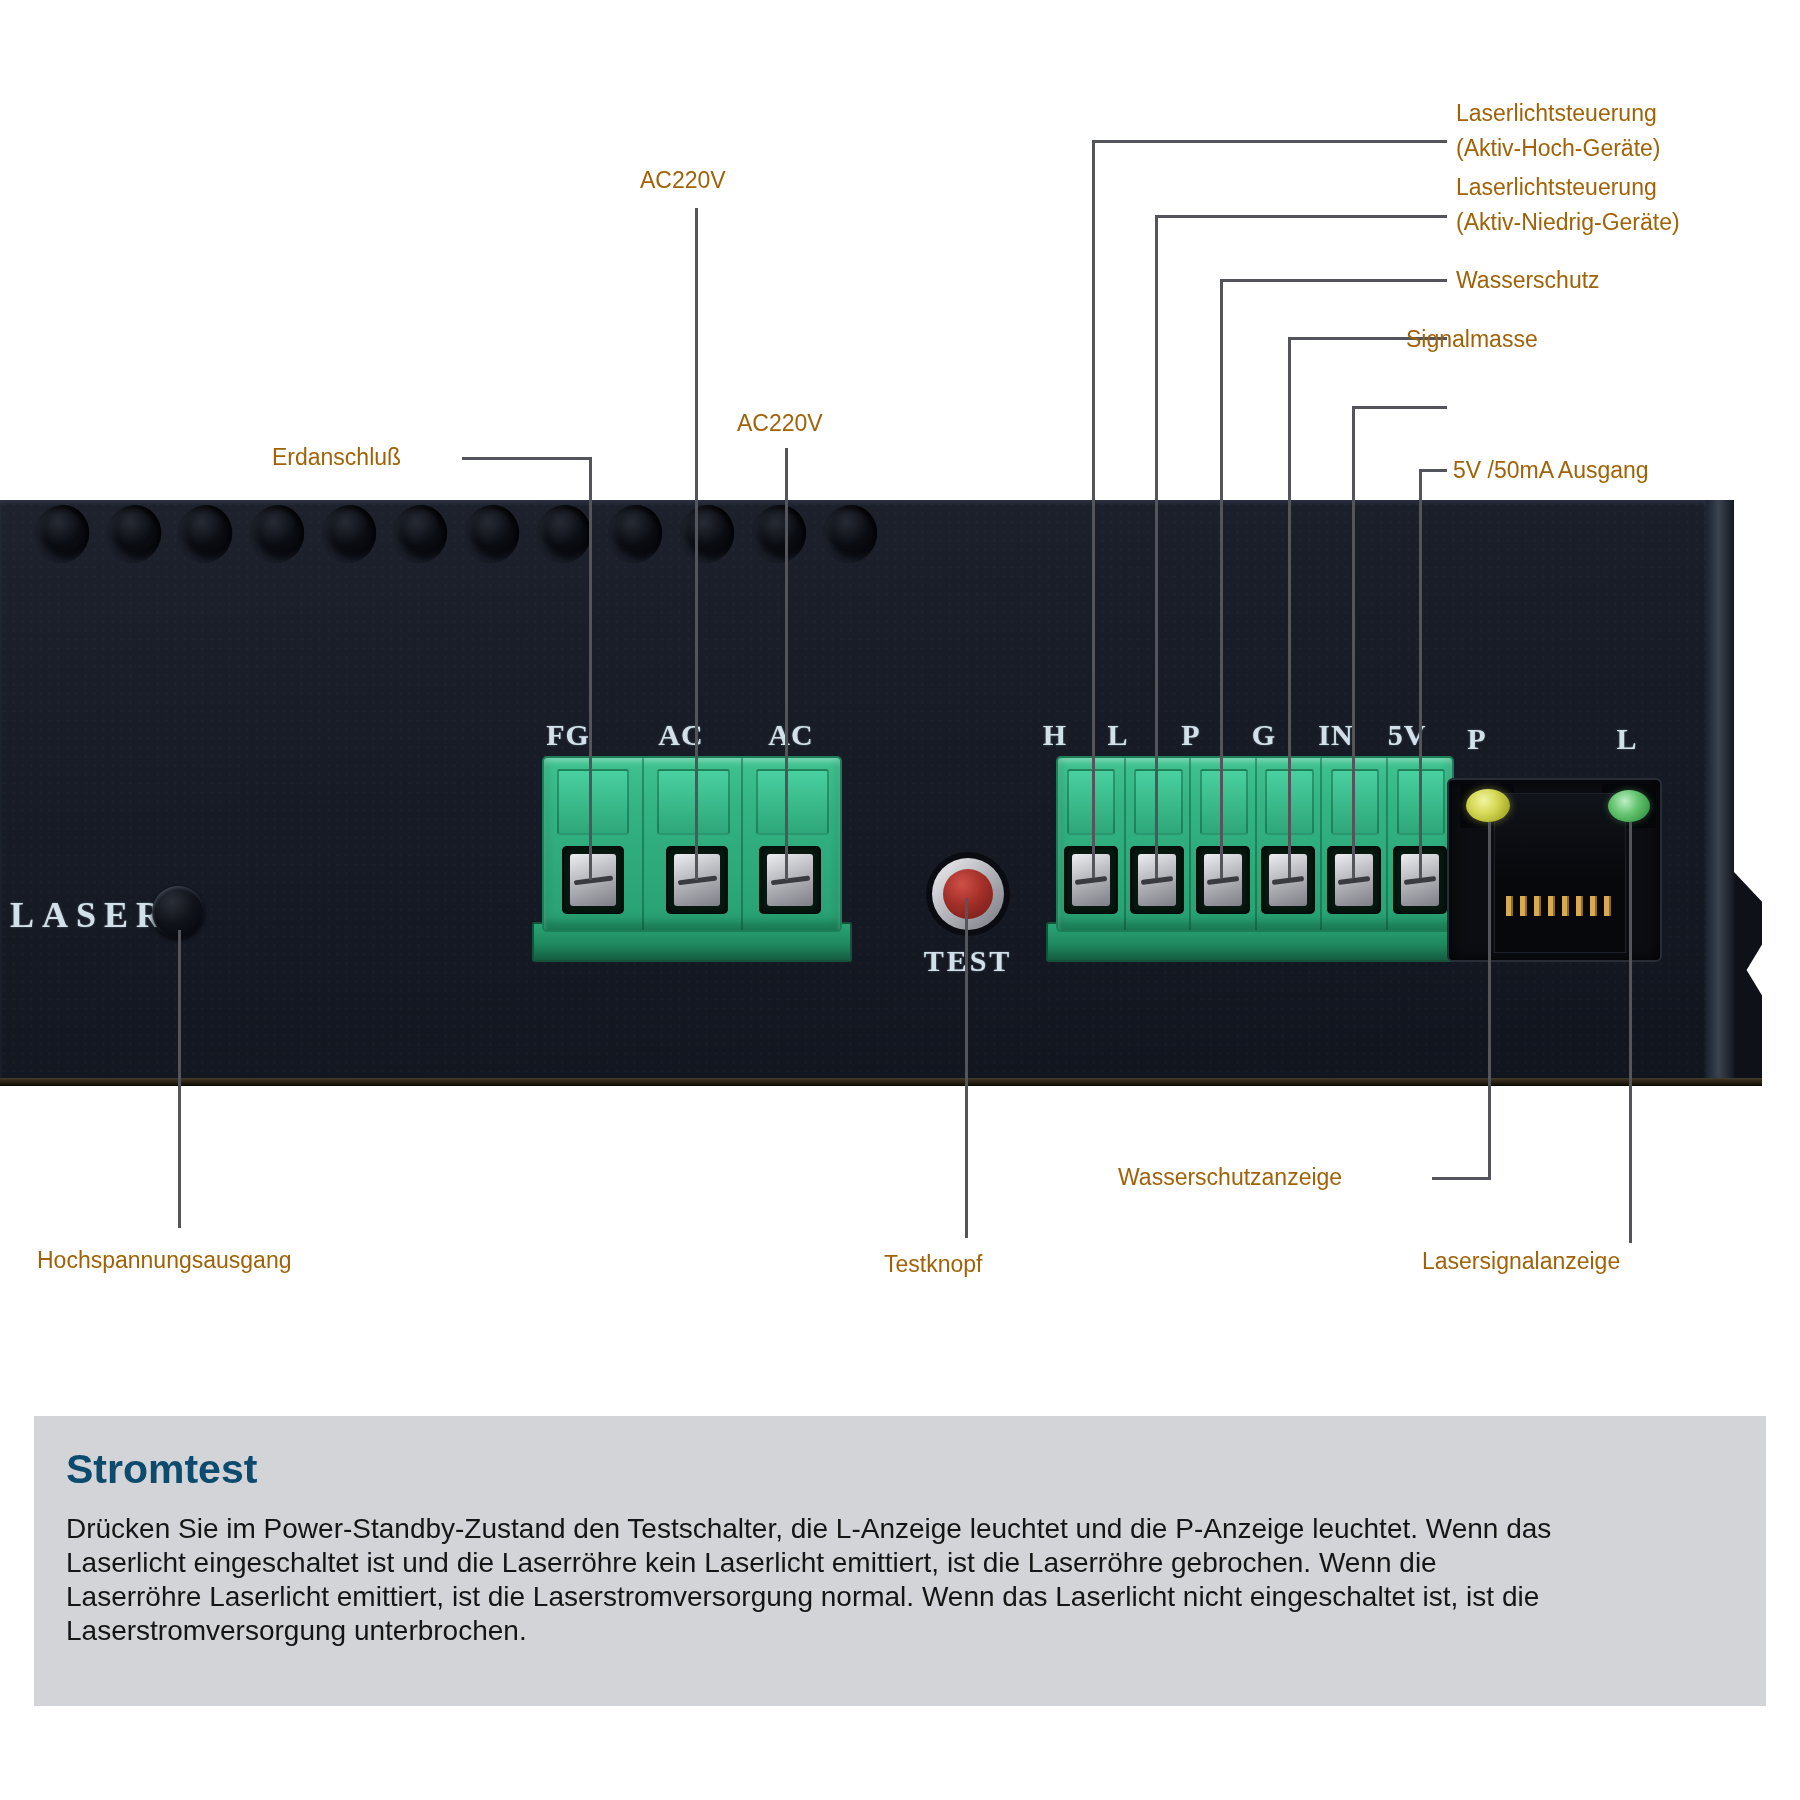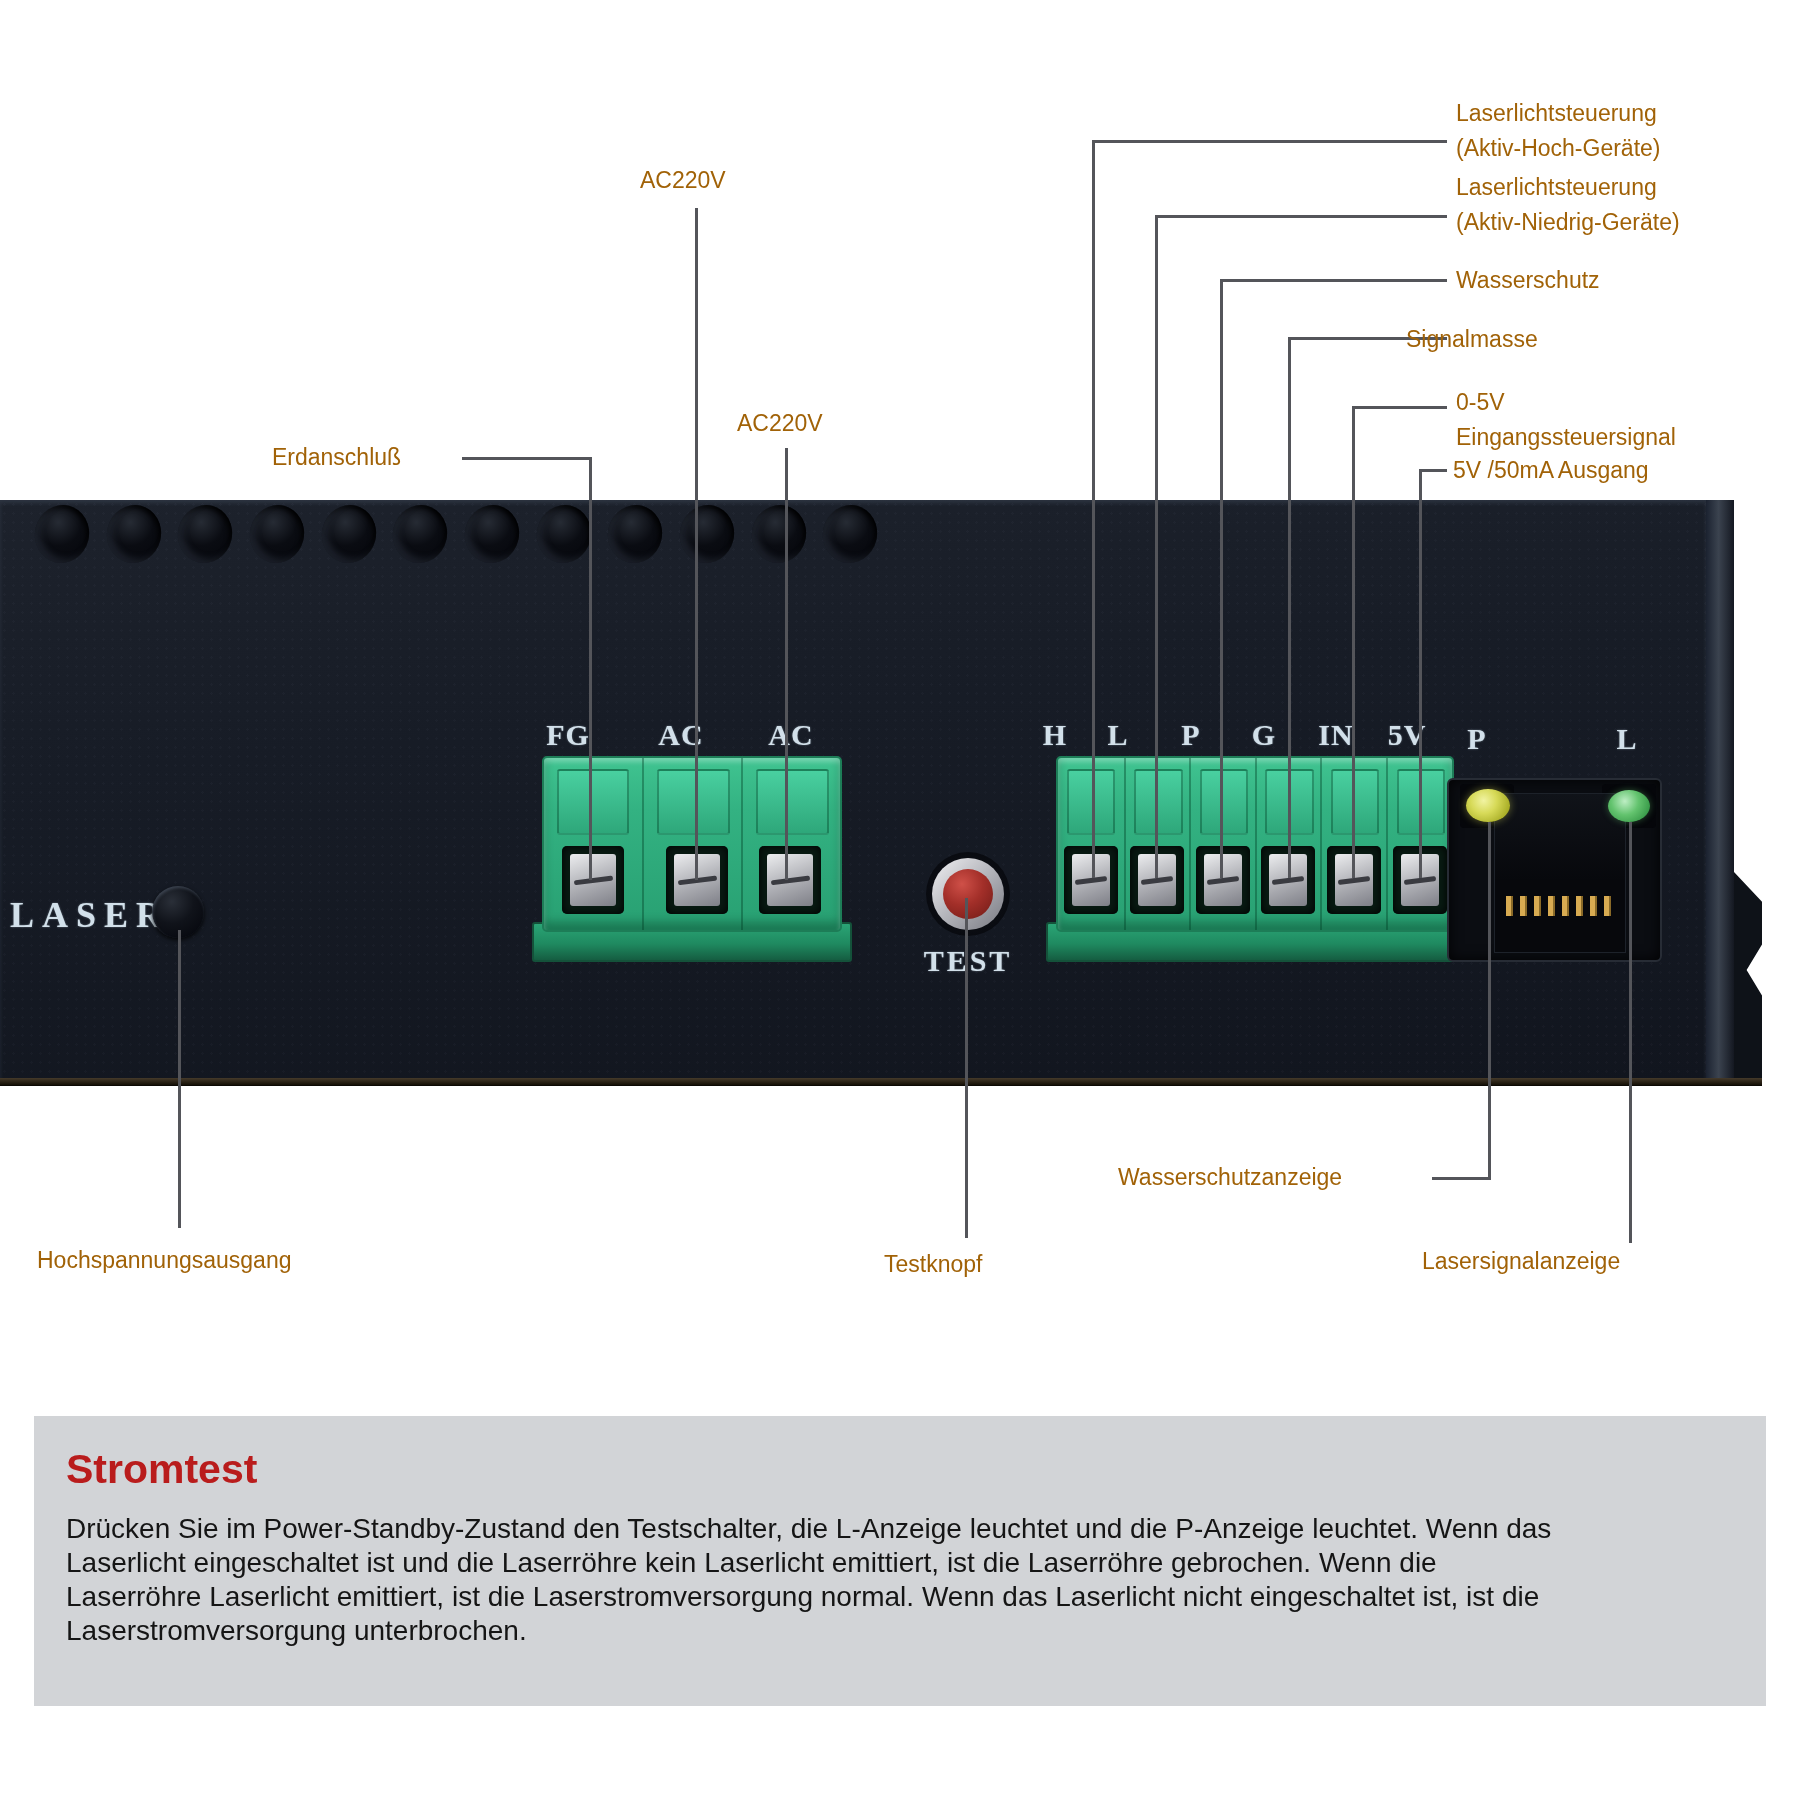--- a/index.html
+++ b/index.html
@@ -80,21 +80,21 @@
   .led-g{left:1608px;top:790px;width:42px;height:32px;
          background:radial-gradient(circle at 40% 35%,#bdeec4 0%,#63c36e 42%,#2e9040 88%);
          box-shadow:0 0 7px rgba(99,195,110,.4);}
   .rj-port{position:absolute;left:1494px;top:793px;width:130px;height:158px;z-index:4;
          background:linear-gradient(180deg,#101319 0%,#07080c 55%);border:1px solid #1d222a;}
   .rj-pins{position:absolute;left:1506px;top:896px;width:106px;height:20px;z-index:5;
          background:repeating-linear-gradient(90deg,#d8ab52 0 5px,#8a6a28 5px 7px,transparent 7px 14px);}
 
   
   .infobox{position:absolute;left:34px;top:1416px;width:1732px;height:290px;background:#d2d4d7;z-index:1;}
-  .info-title{position:absolute;left:32px;top:30px;font-size:41px;font-weight:bold;color:#b91c1c;}
+  .info-title{position:absolute;left:32px;top:30px;font-size:41px;font-weight:bold;color:#0c4a6e;}
   .info-body{position:absolute;left:32px;top:96px;width:1506px;font-size:28px;line-height:34px;color:#151515;}
 </style>
 </head>
 <body>
 
 <div class="stage">
 
   <div class="lbl" style="left:640px;top:163px;">AC220V</div>
   <div class="lbl" style="left:272px;top:440px;">Erdanschluß</div>
   <div class="lbl" style="left:737px;top:406px;">AC220V</div>
@@ -102,24 +102,20 @@
   <div class="lbl" style="left:1456px;top:96px;">
     <div>Laserlichtsteuerung</div>
     <div>(Aktiv-Hoch-Geräte)</div>
   </div>
   <div class="lbl" style="left:1456px;top:170px;">
     <div>Laserlichtsteuerung</div>
     <div>(Aktiv-Niedrig-Geräte)</div>
   </div>
   <div class="lbl" style="left:1456px;top:263px;">Wasserschutz</div>
   <div class="lbl" style="left:1406px;top:322px;">Signalmasse</div>
-  <div class="lbl" style="left:1456px;top:385px;">
-    <div>0-5V</div>
-    <div>Eingangssteuersignal</div>
-  </div>
   <div class="lbl" style="left:1453px;top:453px;">5V /50mA Ausgang</div>
 
   <div class="lbl" style="left:37px;top:1243px;text-align:center;">Hochspannungsausgang</div>
   <div class="lbl" style="left:884px;top:1247px;">Testknopf</div>
   <div class="lbl" style="left:1118px;top:1160px;">Wasserschutzanzeige</div>
   <div class="lbl" style="left:1422px;top:1244px;">Lasersignalanzeige</div>
 
   <div class="vline" style="left:695px;top:208px;height:672px;"></div>
   <div class="hline" style="left:462px;top:457px;width:130px;"></div>
   <div class="vline" style="left:589px;top:457px;height:423px;"></div>

